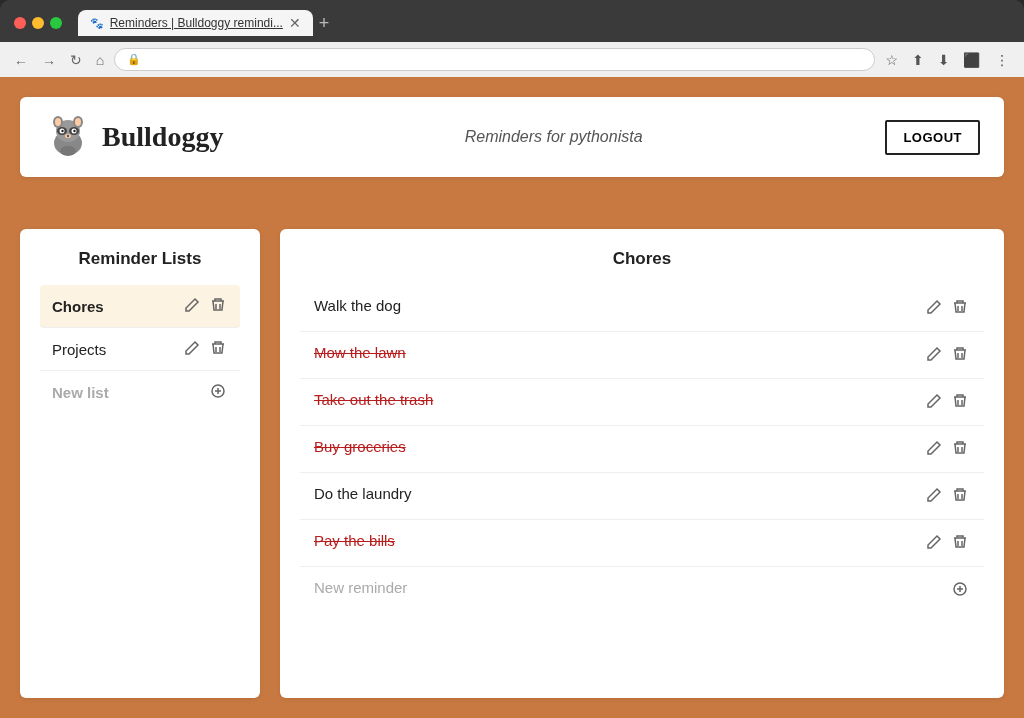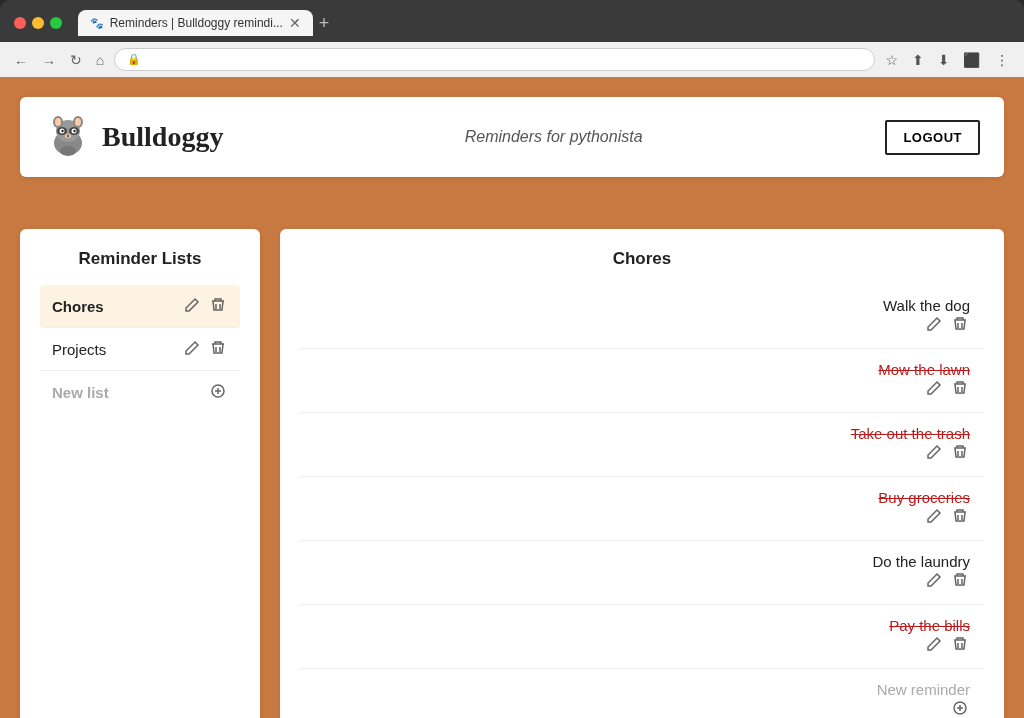--- a/index.html
+++ b/index.html
@@ -62,20 +62,21 @@
 
     .tab-favicon {
       font-size: 11px;
     }
 
     .tab-label {
       flex: 1;
       white-space: nowrap;
       overflow: hidden;
       text-overflow: ellipsis;
+      text-decoration: underline;
     }
 
     .tab-close {
       cursor: pointer;
       color: #666;
       font-size: 14px;
       line-height: 1;
     }
 
     .tab-new {
@@ -274,24 +275,23 @@
     .reminders-panel {
       background: white;
       border-radius: 6px;
       padding: 20px;
       flex: 1;
       box-shadow: 0 1px 4px rgba(0,0,0,0.1);
     }
 
     .reminder-item {
       display: flex;
-      align-items: flex-end;
+      align-items: flex-start;
       padding: 12px 14px;
       border-bottom: 1px solid #eee;
-      flex-direction: column;
     }
 
     .reminder-item:last-child { border-bottom: none; }
 
     .reminder-label {
       flex: 1;
       font-size: 15px;
       color: #222;
     }
 

